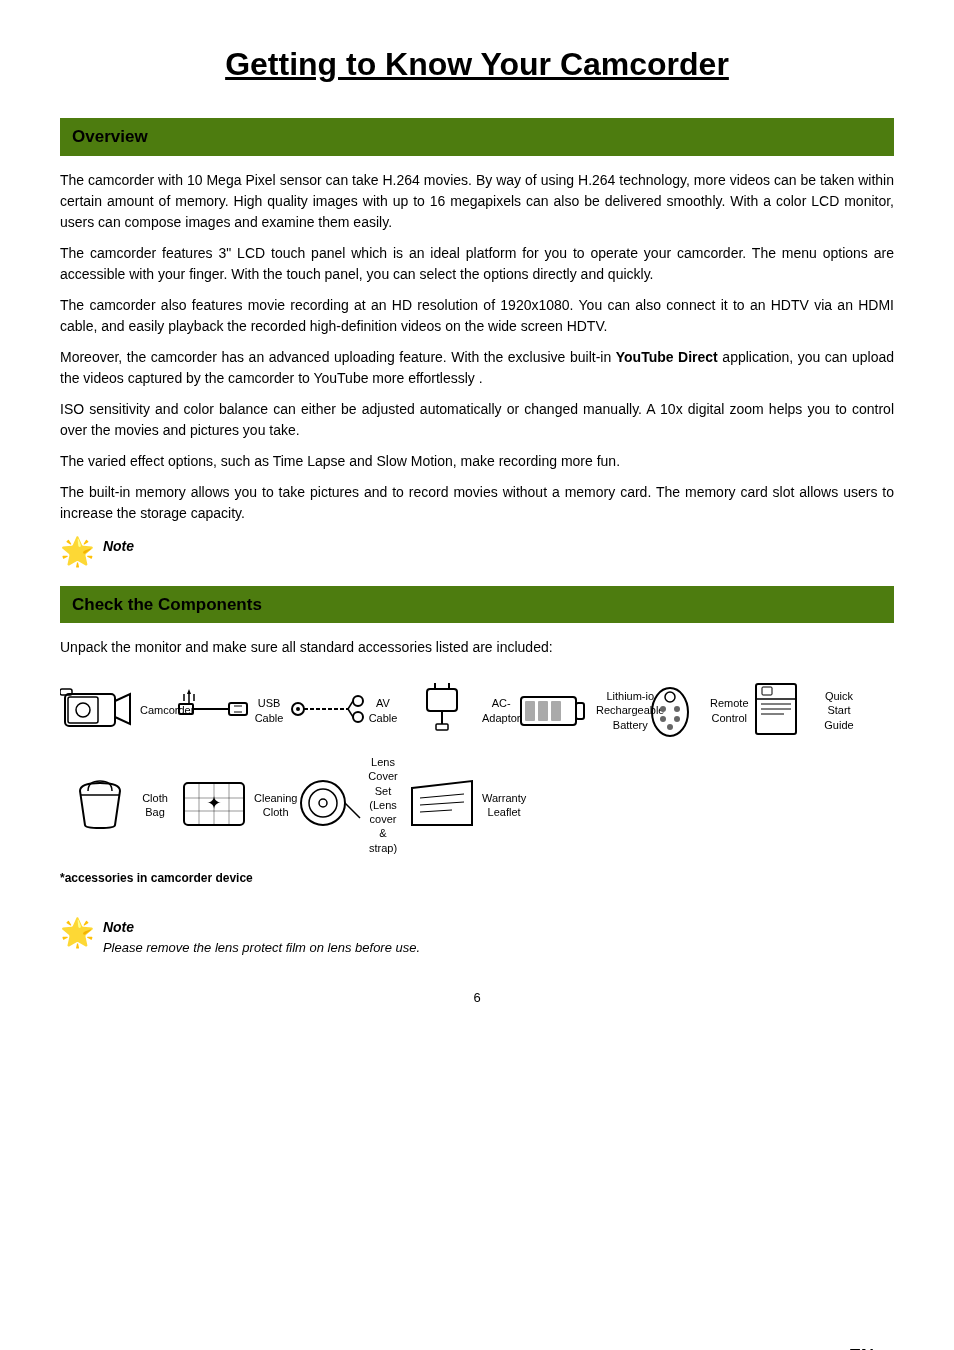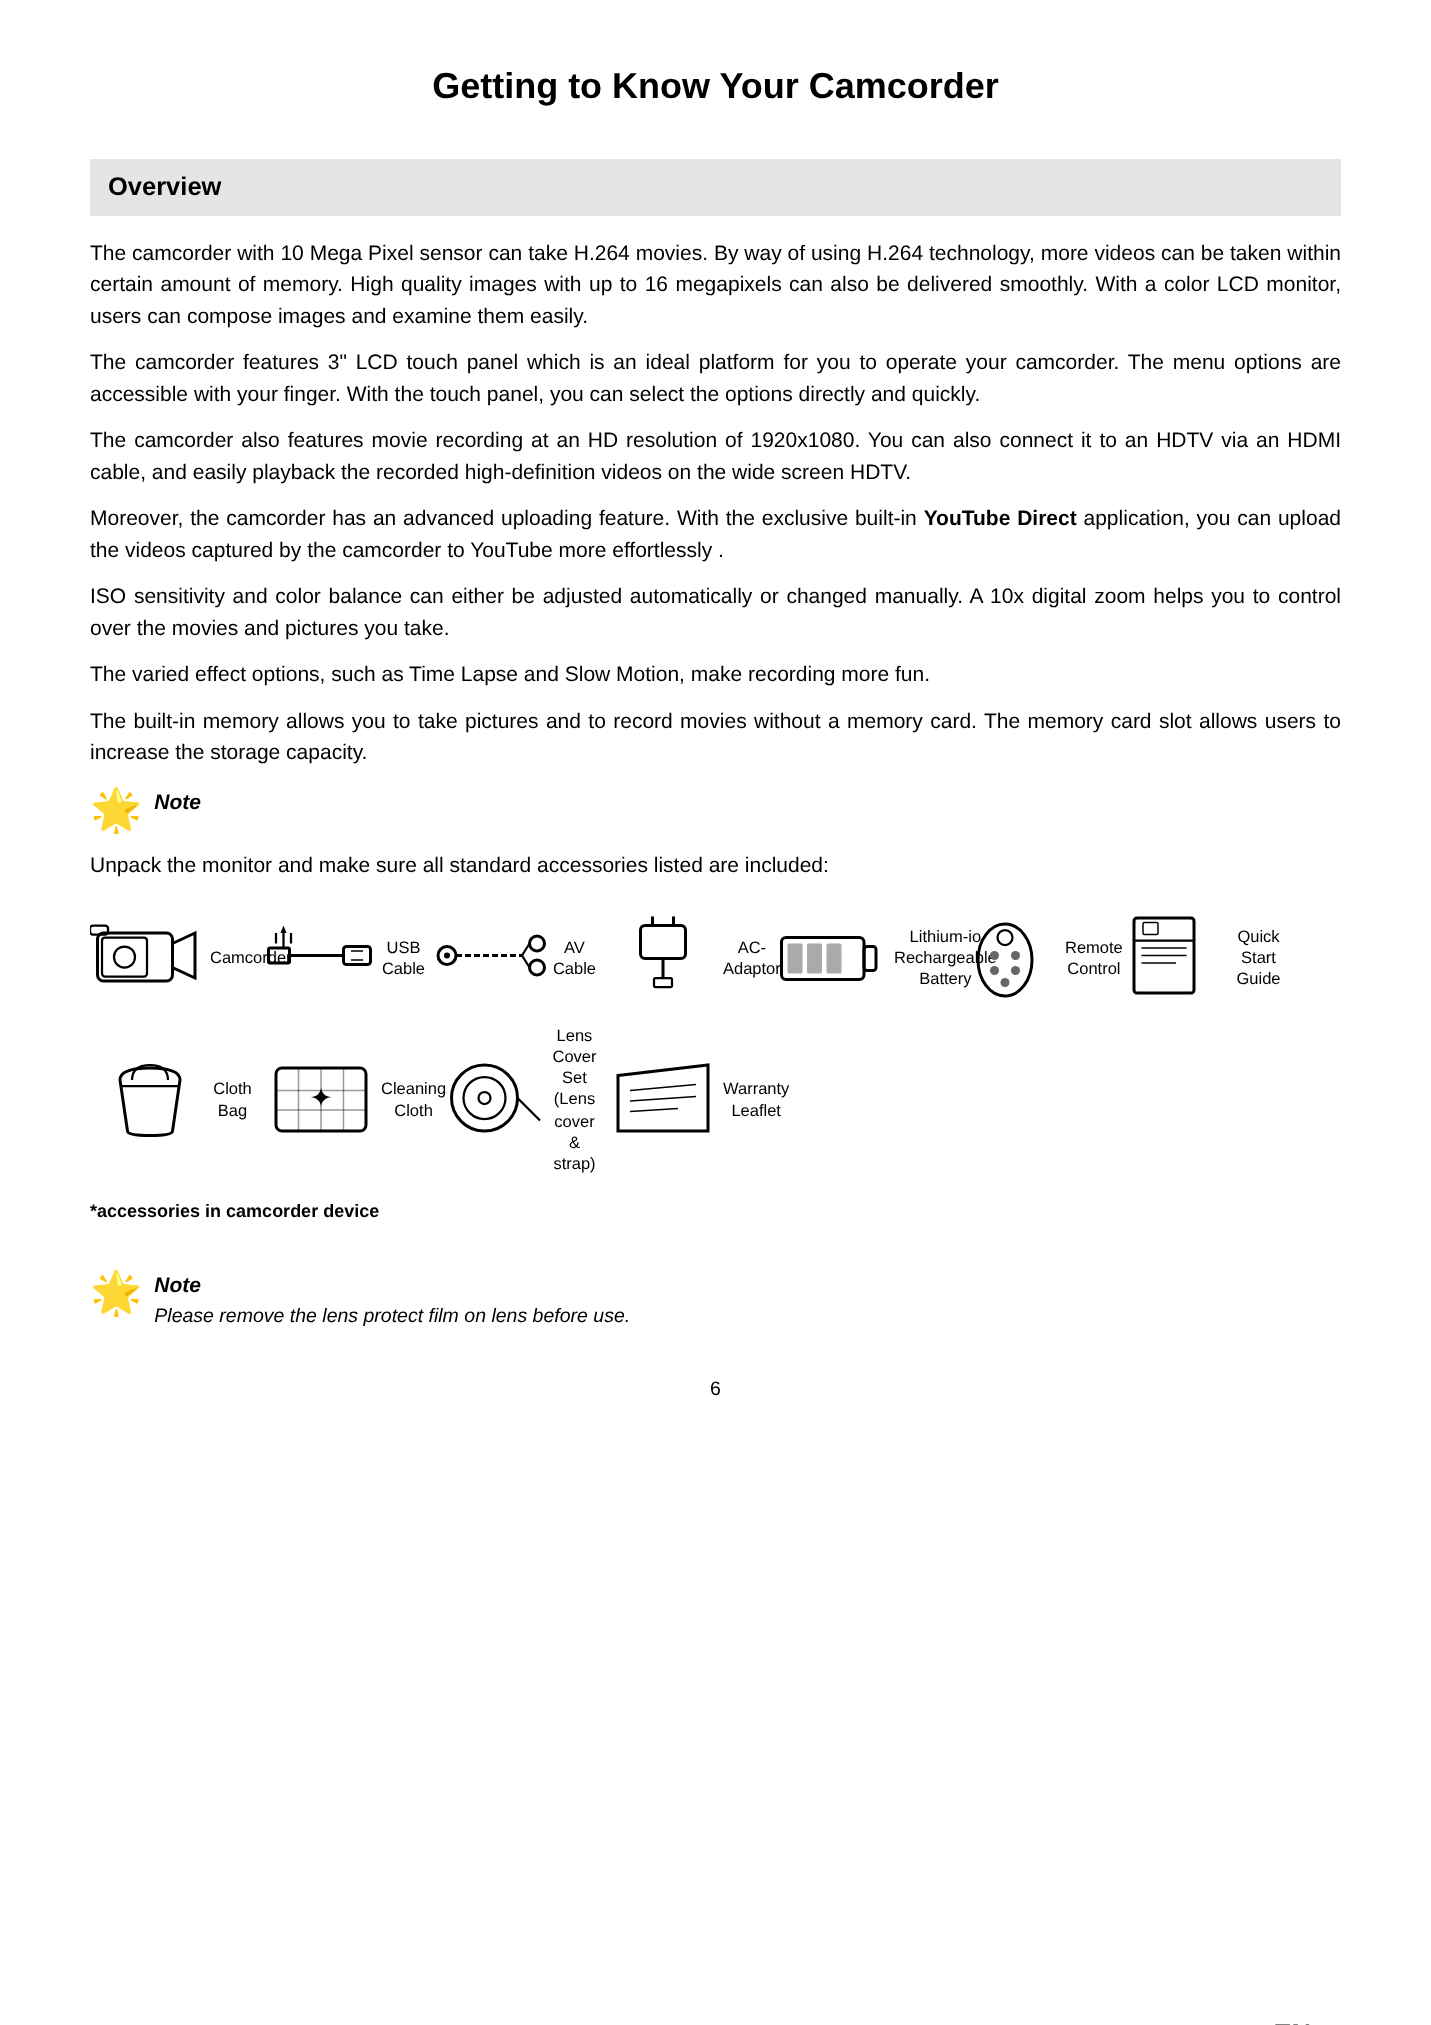--- a/index.html
+++ b/index.html
@@ -11,21 +11,21 @@
       min-height: 1350px;
       padding: 40px 60px;
       font-size: 14px;
       line-height: 1.5;
     }
     .page-header {
       text-align: center;
       margin-bottom: 30px;
     }
     .section-box {
-      background: #e5e5e5;
+      background: #4d7c0f;
       padding: 6px 12px;
       margin-bottom: 14px;
       margin-top: 20px;
     }
     .section-box h3 {
       font-size: 17px;
       font-weight: bold;
     }
     .body-text {
       margin-bottom: 10px;
@@ -103,21 +103,21 @@
       position: relative;
       min-height: 1350px;
     }
   </style>
 </head>
 <body>
 
 <div class="page-wrapper">
 
   <div class="page-header">
-    <div class="section-title" style="font-size:24px; font-weight:bold;">Getting to Know Your Camcorder</div>
+    <div class="section-title" style="font-size:32px; font-weight:bold;text-decoration:underline;">Getting to Know Your Camcorder</div>
   </div>
 
   <div class="section-box">
     <h3>Overview</h3>
   </div>
 
   <div class="body-text">
     The camcorder with 10 Mega Pixel sensor can take H.264 movies. By way of using H.264 technology, more videos can be taken within certain amount of memory. High quality images with up to 16 megapixels can also be delivered smoothly. With a color LCD monitor, users can compose images and examine them easily.
   </div>
   <div class="body-text">
@@ -139,20 +139,23 @@
     The built-in memory allows you to take pictures and to record movies without a memory card. The memory card slot allows users to increase the storage capacity.
   </div>
 
   <div class="note-block">
     <div class="note-icon">🌟</div>
     <div class="note-content">
       <div class="note-title">Note</div>
     </div>
   </div>
 
+  <div class="section-box">
+    <h3>Check the Components</h3>
+  </div>
 
   <div class="components-intro body-text">Unpack the monitor and make sure all standard accessories listed are included:</div>
 
   <div class="components-grid">
 
     <div class="component-item">
       <div class="component-icon">
         <svg viewBox="0 0 80 60" width="80" height="60">
           <rect x="5" y="15" width="50" height="32" rx="4" fill="none" stroke="#000" stroke-width="2"></rect>
           <rect x="8" y="18" width="30" height="26" rx="2" fill="none" stroke="#000" stroke-width="1.5"></rect>

